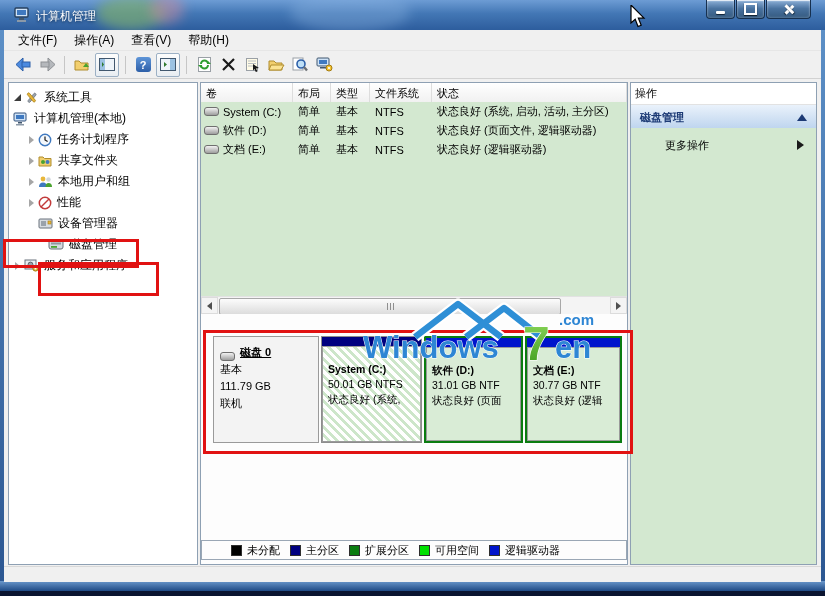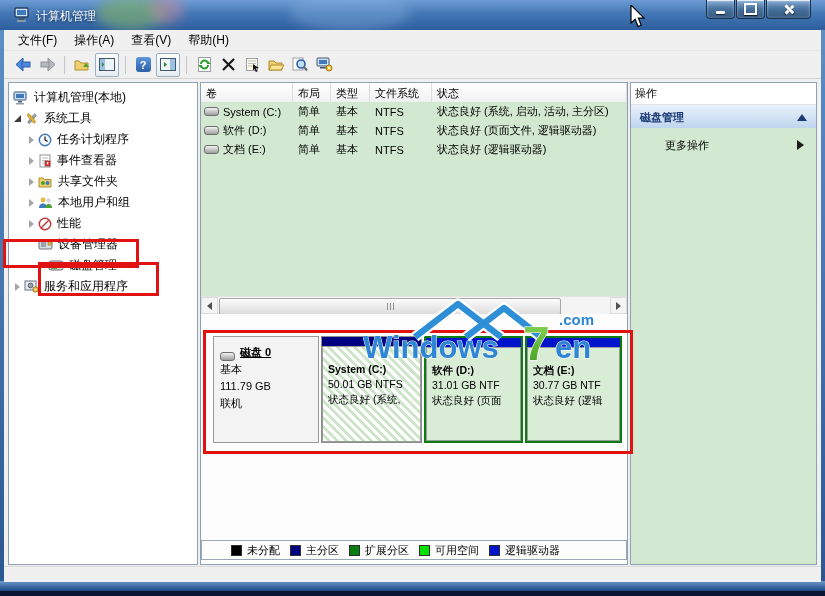--- a/index.html
+++ b/index.html
@@ -237,64 +237,52 @@
           <rect x="3" y="3" width="8" height="4" fill="#3f79c0"></rect>
           <rect x="4" y="10" width="6" height="1.5" fill="#41576e"></rect>
           <circle cx="13" cy="11" r="3" fill="#f5c431" stroke="#a67c10"></circle>
           <circle cx="13" cy="11" r="1.1" fill="#fff"></circle>
         </svg>
       </div>
     </div>
 
     <div class="tree-panel">
 
-      <div class="ti lv0">
-        <svg class="ico" width="16" height="14" viewBox="0 0 16 14">
-          <rect x="1" y="1" width="12" height="8" rx="1" fill="#cfe3f7" stroke="#33517a"></rect>
-          <rect x="3" y="3" width="8" height="4" fill="#3f79c0"></rect>
-          <rect x="5" y="10" width="4" height="1.5" fill="#41576e"></rect>
-          <rect x="3" y="12" width="8" height="1.5" fill="#8b99a8"></rect>
-        </svg>
-        <span>计算机管理(本地)</span>
-      </div>
-
       <div class="ti lv1">
         <span class="exp-wrap">
             <span class="exp-e"></span>
           </span>
         <svg class="ico" width="15" height="14" viewBox="0 0 15 14">
           <rect x="6.5" y="1" width="2.5" height="11" rx="1" transform="rotate(40 7.5 7)" fill="#9aa2ab" stroke="#6b737c" stroke-width="0.7"></rect>
           <rect x="6.5" y="1" width="2.5" height="11" rx="1" transform="rotate(-40 7.5 7)" fill="#e8b73c" stroke="#a67c10" stroke-width="0.7"></rect>
         </svg>
         <span>系统工具</span>
       </div>
 
+      <div class="ti lv0">
+        <svg class="ico" width="16" height="14" viewBox="0 0 16 14">
+          <rect x="1" y="1" width="12" height="8" rx="1" fill="#cfe3f7" stroke="#33517a"></rect>
+          <rect x="3" y="3" width="8" height="4" fill="#3f79c0"></rect>
+          <rect x="5" y="10" width="4" height="1.5" fill="#41576e"></rect>
+          <rect x="3" y="12" width="8" height="1.5" fill="#8b99a8"></rect>
+        </svg>
+        <span>计算机管理(本地)</span>
+      </div>
+
       <div class="ti lv2">
         <span class="exp-wrap">
             <span class="exp-c"></span>
           </span>
         <svg class="ico" width="14" height="14" viewBox="0 0 14 14">
           <circle cx="7" cy="7" r="5.7" fill="#f4f8fc" stroke="#3f79c0" stroke-width="1.4"></circle>
           <path d="M7 3.5 L7 7 L9.6 8.6" stroke="#1a1a1a" stroke-width="1.2" fill="none"></path>
         </svg>
         <span>任务计划程序</span>
       </div>
 
-      <div class="ti lv2">
-        <span class="exp-wrap">
-            <span class="exp-c"></span>
-          </span>
-        <svg class="ico" width="14" height="14" viewBox="0 0 14 14">
-          <rect x="2" y="1" width="10" height="12" fill="#fff" stroke="#8d9094"></rect>
-          <path d="M4 4 H10 M4 6.5 H10 M4 9 H8" stroke="#b9bec4"></path>
-          <rect x="7" y="7" width="5" height="5" fill="#e43b3b" stroke="#8d1b1b" stroke-width="0.6"></rect>
-          <rect x="9" y="8" width="1.2" height="2.2" fill="#fff"></rect>
-        </svg>
-        <span>事件查看器</span>
-      </div>
 
       <div class="ti lv2">
         <span class="exp-wrap">
             <span class="exp-c"></span>
           </span>
         <svg class="ico" width="15" height="13" viewBox="0 0 15 13">
           <path d="M1 3 L5 3 L6.5 4.5 L13 4.5 L13 12 L1 12 Z" fill="#f2cf6e" stroke="#b08d2e"></path>
           <circle cx="5" cy="8" r="2" fill="#4aa32f"></circle>
           <circle cx="9.5" cy="8" r="2" fill="#3f79c0"></circle>
         </svg>

